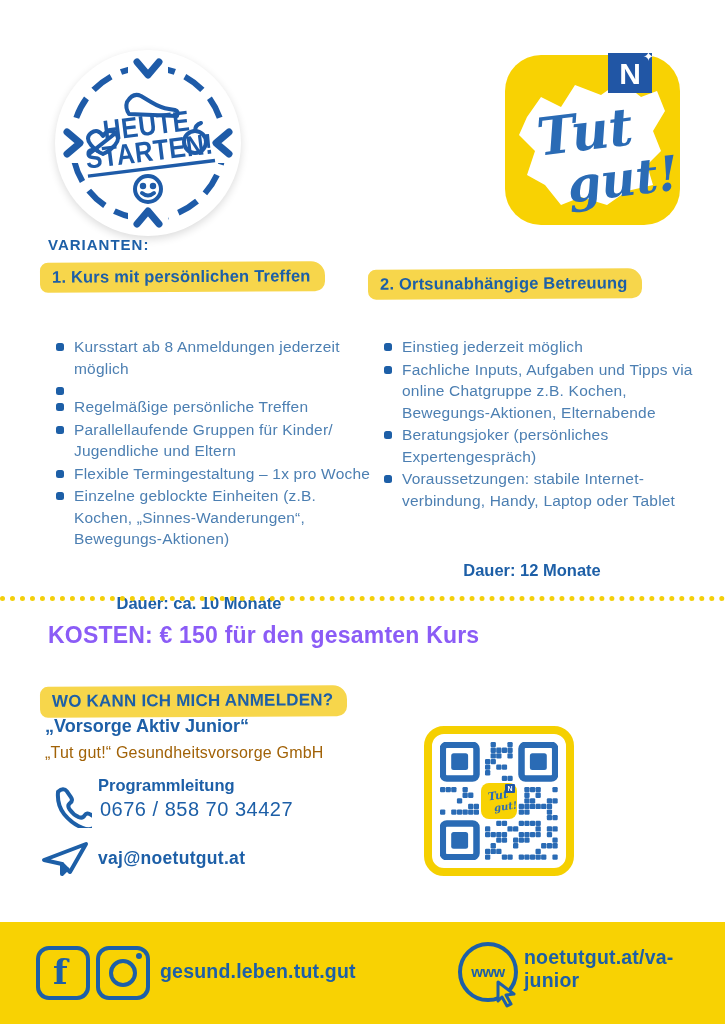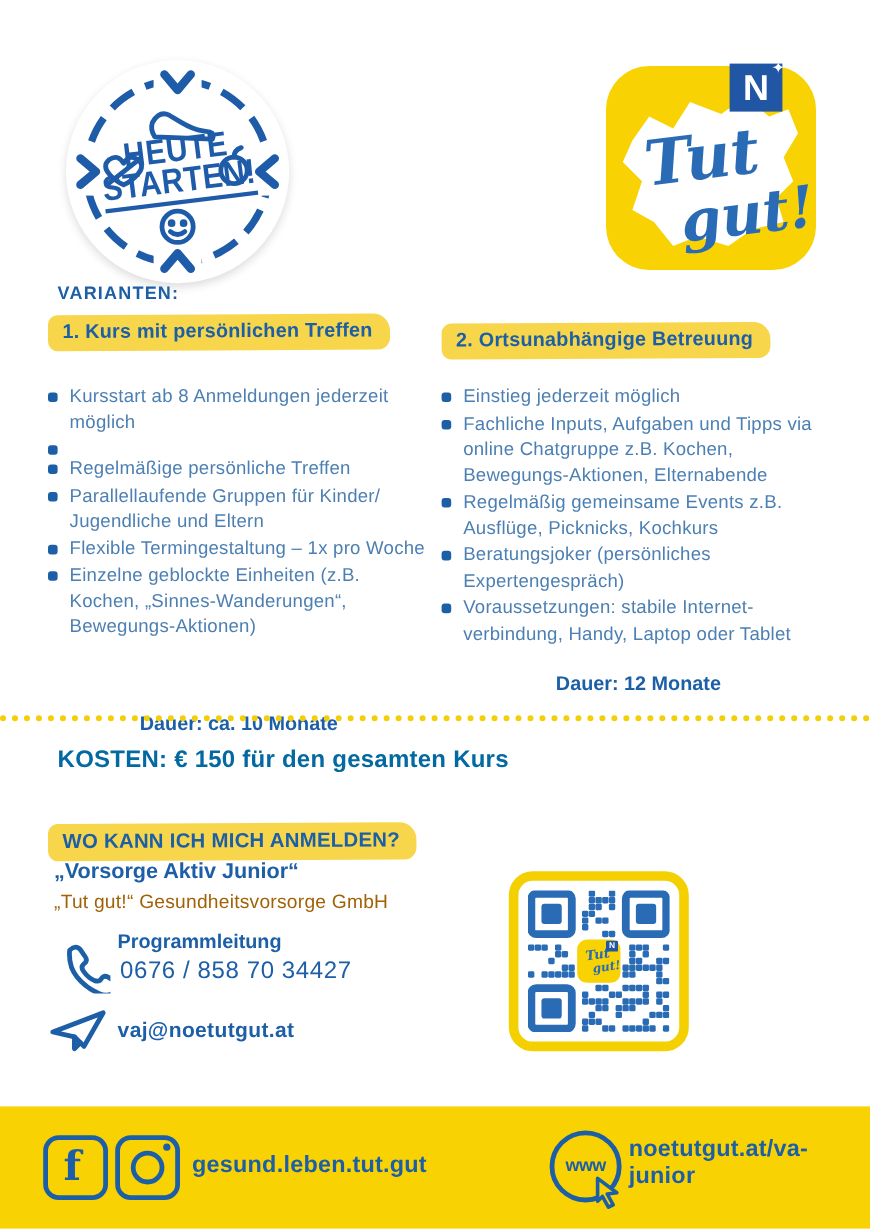--- a/index.html
+++ b/index.html
@@ -29,32 +29,32 @@
     color:#fff;font-weight:bold;font-size:30px;text-align:center;line-height:42px;}
   .logo .nstar{position:absolute;right:26px;top:-6px;color:#fff;font-size:13px;}
   
   .varianten-title{left:48px;top:236px;color:#1d5fa7;font-weight:bold;font-size:15px;letter-spacing:1px;}
   .pill{background:#f7d64b;color:#1d5fa7;font-weight:bold;font-size:16.5px;
     padding:5px 14px 6px 12px;border-radius:8px 14px 10px 8px;transform:rotate(-.3deg);
     white-space:nowrap;letter-spacing:.2px;}
   .pill1{left:40px;top:262px;}
   .pill2{left:368px;top:269px;}
   
-  ul.blist{list-style:none;margin:0;padding:0;color:#4c7fb2;font-size:15.5px;
+  ul.blist{list-style:none;margin:16px;padding:0;color:#4c7fb2;font-size:15.5px;
     line-height:21.5px;letter-spacing:.2px;}
   .list1{left:40px;top:320px;width:318px;}
   .list2{left:368px;top:320px;width:328px;}
   ul.blist li{display:flex;gap:10px;margin:0 0 1px 0;}
   .blt{flex:0 0 auto;width:8px;height:8px;border-radius:2.5px;background:#1d5fa7;margin-top:7px;}
   .dauer{color:#1d5fa7;font-weight:bold;font-size:16.5px;text-align:center;}
   .dauer1{left:40px;top:561px;width:318px;margin-top:33px;}
   .dauer2{left:368px;top:561px;width:328px;}
   
   .divider{left:0;top:596px;width:725px;border-top:5px dotted #f3cf0a;}
-  .kosten{left:48px;top:622px;color:#0369a1;font-weight:bold;font-size:20px;letter-spacing:.2px;}
+  .kosten{left:48px;top:622px;color:#8b5cf6;font-weight:bold;font-size:23px;letter-spacing:.2px;}
   
   .anm-pill{left:40px;top:686px;font-size:17px;}
   .prog-name{left:45px;top:716px;color:#1d5fa7;font-weight:bold;font-size:18px;}
   .company{left:45px;top:744px;color:#a16207;font-size:16px;letter-spacing:.2px;}
   .contact-role{left:98px;top:776px;color:#1d5fa7;font-weight:bold;font-size:16.5px;}
   .phone-num{left:100px;top:798px;color:#1d5fa7;font-weight:normal;font-size:20px;letter-spacing:.5px;text-align:right;}
   .email{left:98px;top:848px;color:#1d5fa7;font-weight:bold;font-size:17.5px;letter-spacing:.3px;}
   .phone-icon{left:52px;top:782px;}
   .plane-icon{left:40px;top:838px;}
   
@@ -171,24 +171,20 @@
 </ul>
 
 <ul class="abs blist list2">
   <li>
       <span class="blt"></span>
       <span>Einstieg jederzeit möglich</span>
     </li>
   <li>
       <span class="blt"></span>
       <span>Fachliche Inputs, Aufgaben und Tipps via online Chatgruppe z.B. Kochen, Bewegungs-Aktionen, Elternabende</span>
-    </li>
-  <li>
-      <span class="blt"></span>
-      <span>Regelmäßig gemeinsame Events z.B. Ausflüge, Picknicks, Kochkurs</span>
     </li>
   <li>
       <span class="blt"></span>
       <span>Beratungsjoker (persönliches Expertengespräch)</span>
     </li>
   <li>
       <span class="blt"></span>
       <span>Voraussetzungen: stabile Internet- verbindung, Handy, Laptop oder Tablet</span>
     </li>
 </ul>

